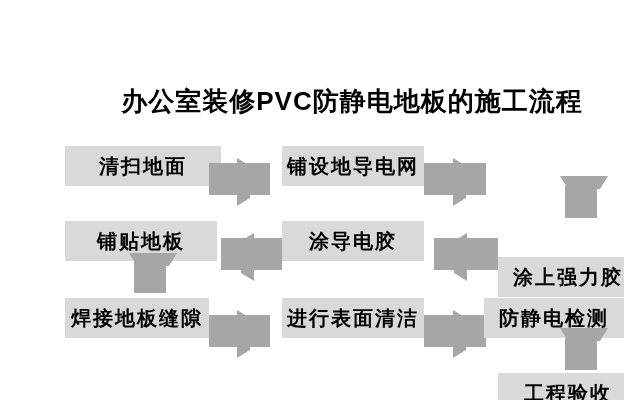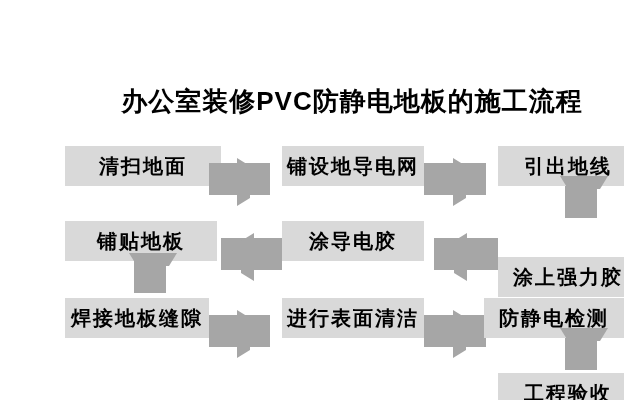--- a/index.html
+++ b/index.html
@@ -126,23 +126,20 @@
 
   <div class="node n-mesh">
       <span>铺设地导电网</span>
     </div>
 
   <div class="arrow arrow-r a2">
     <div class="shaft"></div>
     <div class="head"></div>
   </div>
 
-  <div class="node n-wire">
-      <span>引出地线</span>
-    </div>
 
   <div class="arrow arrow-d a3">
     <div class="shaft"></div>
     <div class="head"></div>
   </div>
 
   <div class="node n-sglue">
       <span>涂上强力胶</span>
     </div>
 

